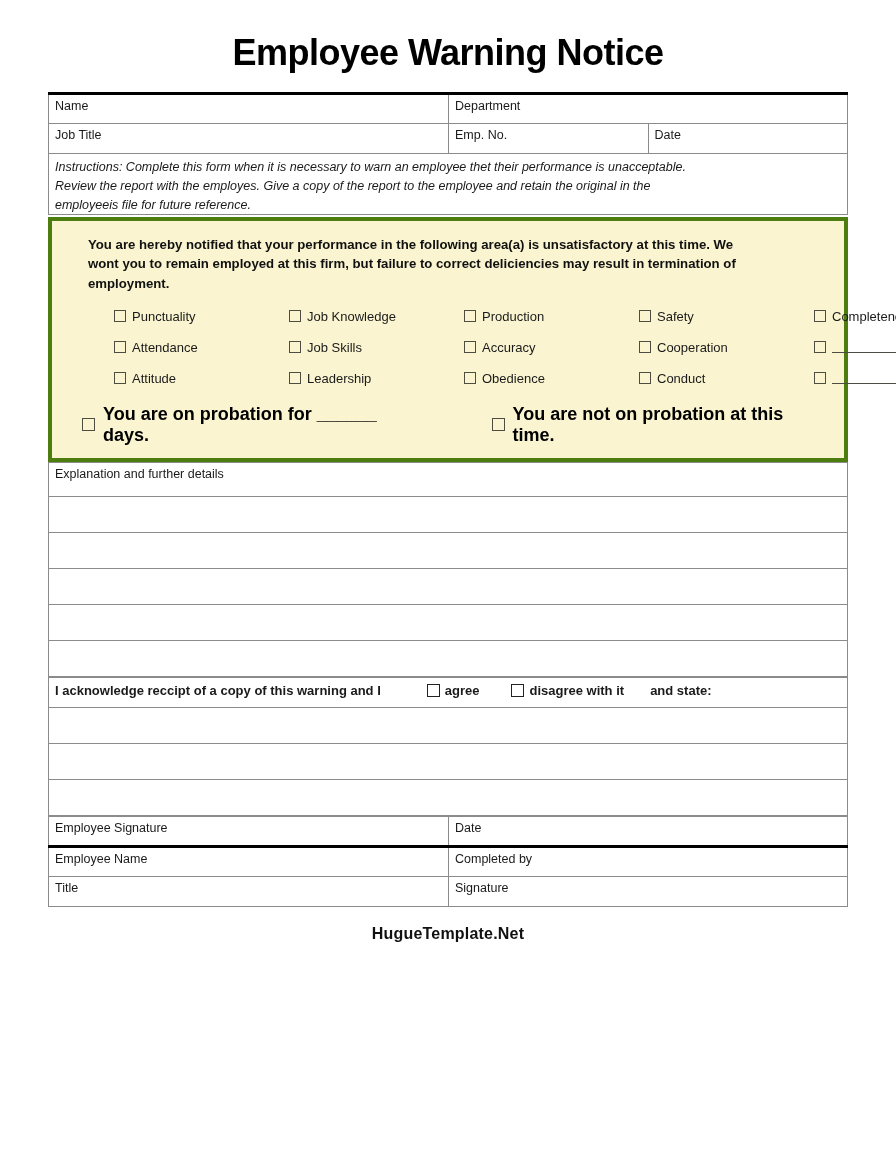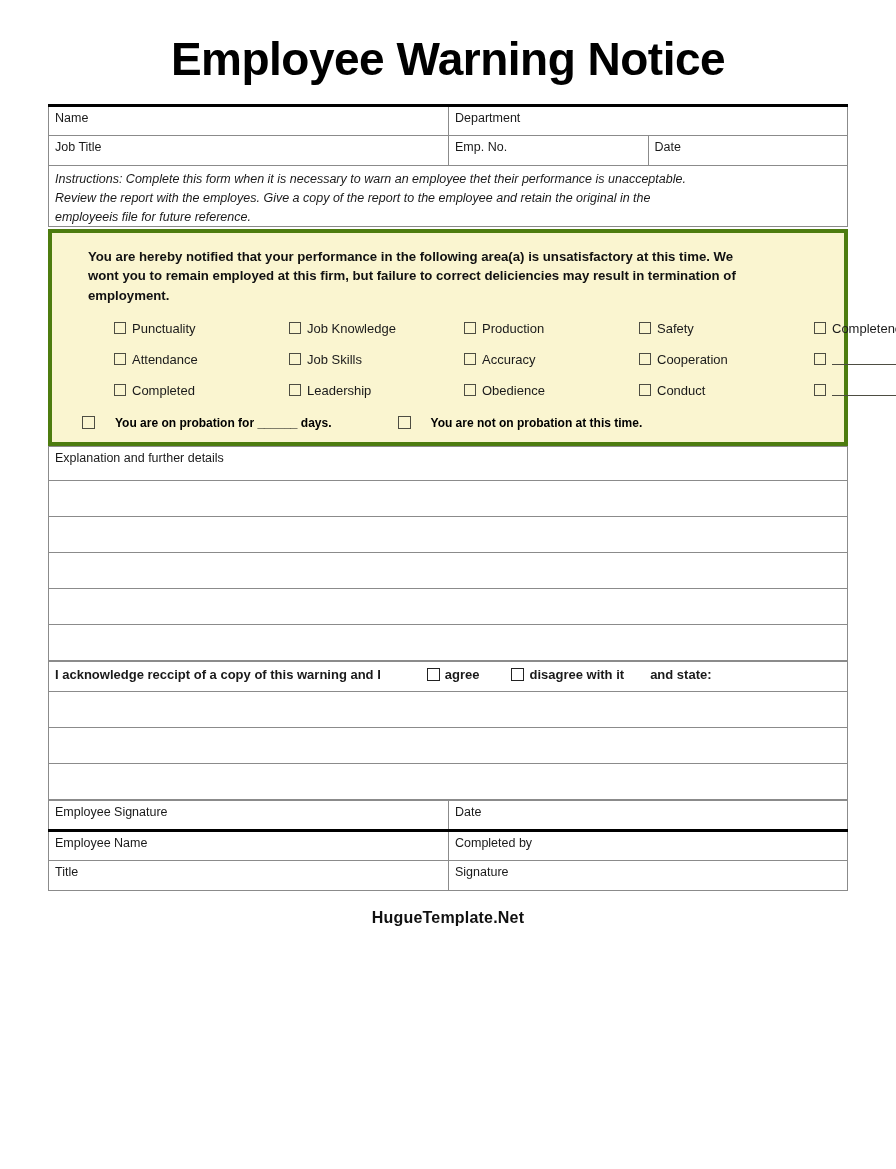--- a/index.html
+++ b/index.html
@@ -18,21 +18,21 @@
   .page {
     width: 896px;
     height: 1169px;
     position: relative;
     box-sizing: border-box;
   }
 
   
   .title {
     text-align: center;
-    font-size: 46px;
+    font-size: 36px;
     font-weight: bold;
     letter-spacing: -0.5px;
     padding-top: 32px;
     padding-bottom: 18px;
     font-family: "Liberation Sans", sans-serif;
   }
 
   
   .form {
     margin: 0 auto;
@@ -121,23 +121,22 @@
   }
   .probation-row {
     display: flex;
     align-items: center;
     margin-top: 18px;
     padding-left: 14px;
   }
   .probation-item {
     display: flex;
     align-items: center;
-    font-size: 12px;
-    font-weight: bold;
-    gap: 12px;
+    font-size: 18px;
+    font-weight: bold;
   }
   .probation-item .box { width: 13px; height: 13px; margin-right: 8px; }
   .prob-spacer { flex: 0 0 66px; }
 
   
   .label-row td { height: 34px; font-size: 12.5px; }
   .blank-row td { height: 36px; }
 
   .ack-row td {
     height: 30px;
@@ -250,21 +249,21 @@
           </div>
           <div class="check-cell wide">
             <span class="box"></span>
             <span class="blank-line"></span>
           </div>
         </div>
 
         <div class="check-row">
           <div class="check-cell">
             <span class="box"></span>
-            <span>Completed</span>
+            <span>Attitude</span>
           </div>
           <div class="check-cell">
             <span class="box"></span>
             <span>Leadership</span>
           </div>
           <div class="check-cell">
             <span class="box"></span>
             <span>Obedience</span>
           </div>
           <div class="check-cell">

